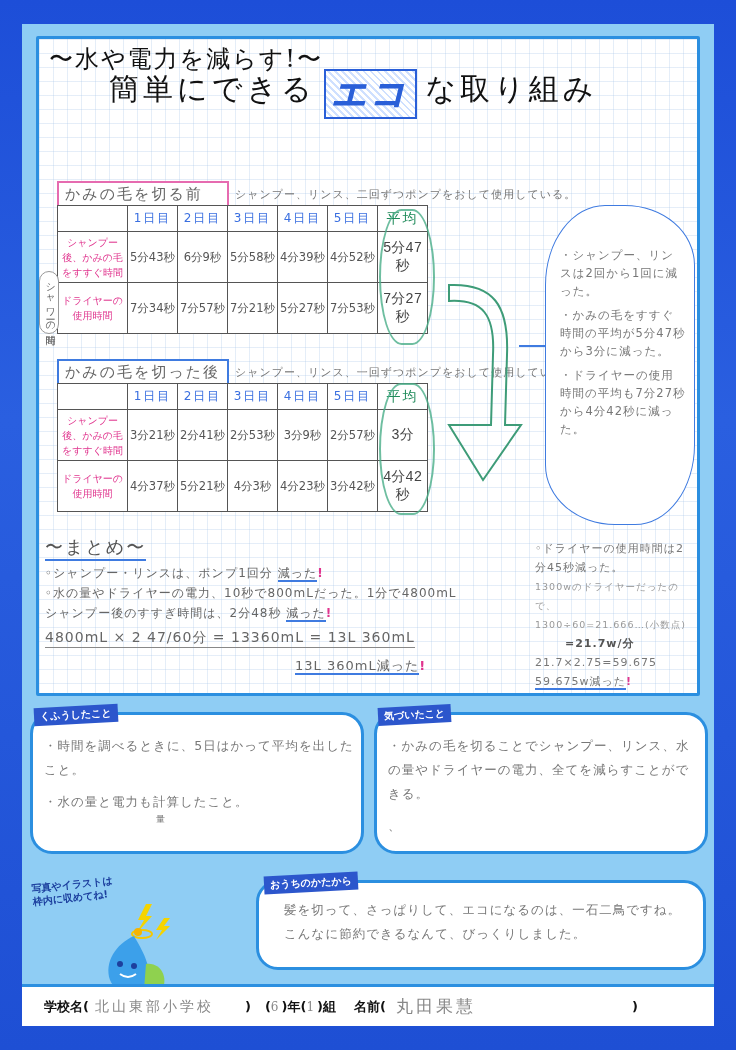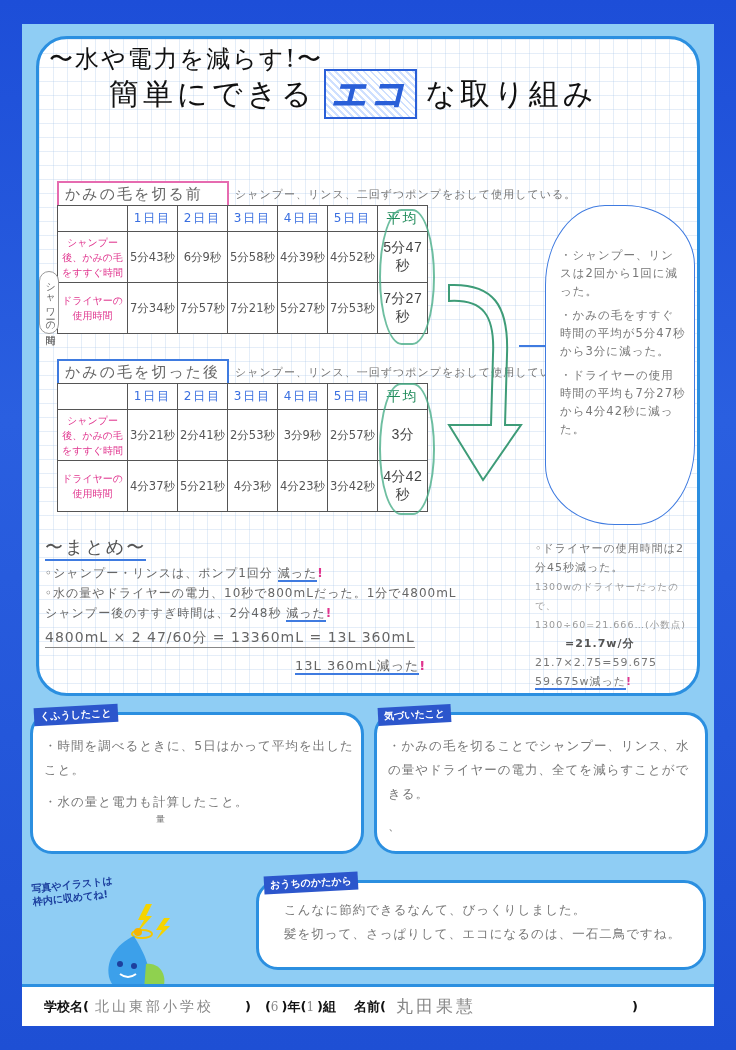--- a/index.html
+++ b/index.html
@@ -11,36 +11,36 @@
       position: relative;
     }
     .sheet {
       position: absolute; left: 22px; top: 24px; width: 692px; height: 1000px;
       background: #8fcdf4;
     }
     .main-card {
       position: absolute; left: 14px; top: 12px; width: 664px; height: 660px;
       background: #ffffff;
       border: 3px solid #2b8fe0;
-      border-radius: 31px;
+      border-radius: 2px;
       background-image:
         linear-gradient(rgba(180,205,235,0.35) 1px, transparent 1px),
         linear-gradient(90deg, rgba(180,205,235,0.35) 1px, transparent 1px);
       background-size: 14px 14px;
       overflow: hidden;
     }
     .subtitle {
       position: absolute; left: 10px; top: 4px;
       font-family: "DejaVu Serif", serif; font-size: 24px; color: #111;
       letter-spacing: 2px;
     }
     .title {
       position: absolute; left: 70px; top: 30px;
       font-family: "DejaVu Serif", serif; font-size: 30px; color: #111;
-      letter-spacing: 4px; display: flex; align-items: center; gap: 8px;
+      letter-spacing: 4px; display: flex; gap: 8px;
     }
     .title .eco {
       color: #2a5fd8; font-weight: bold; font-size: 34px;
       -webkit-text-stroke: 1px #2a5fd8;
       background: repeating-linear-gradient(45deg, #ffffff 0 3px, #cfe0ff 3px 5px);
       padding: 0 6px; border: 2px solid #2a5fd8; font-style: italic;
     }
     .intro {
       position: absolute; left: 8px; top: 76px; width: 650px;
       font-size: 14px; color: #8a8a8a; line-height: 24px; letter-spacing: 1px;
@@ -314,22 +314,22 @@
     <path d="M60 60 C 76 58, 84 76, 74 90 L 58 86 Z" fill="#8fd14f"></path>
     <ellipse cx="40" cy="90" rx="16" ry="9" fill="#fff"></ellipse>
     <circle cx="34" cy="92" r="3" fill="#f28c1a"></circle>
     <circle cx="44" cy="93" r="2.5" fill="#f5d400"></circle>
     <polygon points="38,84 44,84 41,89" fill="#8fd14f"></polygon>
   </svg>
 
   <div class="box family"></div>
   <div class="box-tag tag-family">おうちのかたから</div>
   <div class="box-text family-text">
+    <div>髪を切って、さっぱりして、エコになるのは、一石二鳥ですね。</div>
     <div>こんなに節約できるなんて、びっくりしました。</div>
-    <div>髪を切って、さっぱりして、エコになるのは、一石二鳥ですね。</div>
   </div>
 
   <div class="footer">
     <span>学校名(</span>
     <span class="hand" style="margin-left:6px;width:150px;display:inline-block">北山東部小学校</span>
     <span style="margin-right:14px">)</span>
     <span>(</span>
     <span class="hand" style="font-size:12px">6</span>
     <span>)年(</span>
     <span class="hand" style="font-size:12px">1</span>

